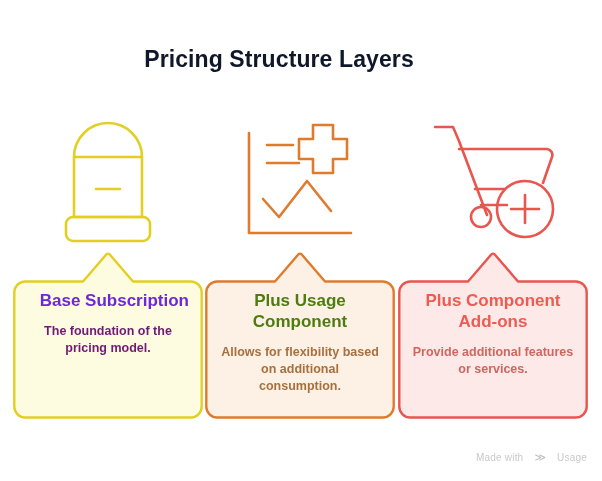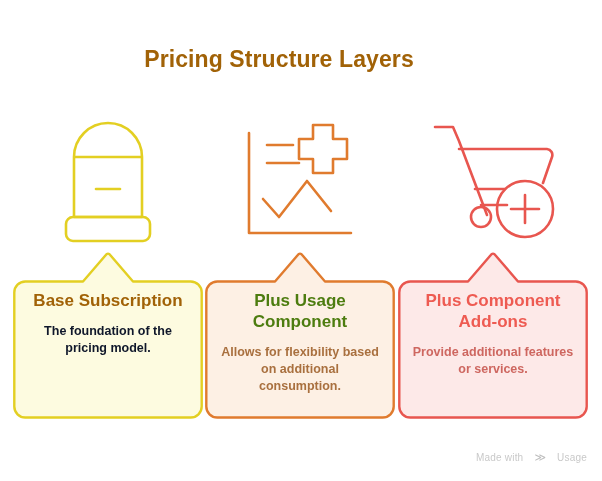--- a/index.html
+++ b/index.html
@@ -21,21 +21,21 @@
     background: #ffffff;
   }
   #page-title {
     position: absolute;
     top: 46px;
     left: 0;
     width: 558px;
     text-align: center;
     font-size: 23px;
     font-weight: bold;
-    color: #a16207;
+    color: #0f172a;
     letter-spacing: 0.1px;
   }
 
   .column {
     position: absolute;
     top: 112px;
     width: 190px;
   }
   .col-1 { left: 13px; }
   .col-2 { left: 205px; }
@@ -73,22 +73,22 @@
     font-weight: bold;
     line-height: 21px;
     margin-bottom: 12px;
   }
   .card-desc {
     font-size: 12.5px;
     line-height: 17px;
     font-weight: bold;
   }
 
-  .c1 .card-heading { color: #a16207; }
-  .c1 .card-desc { color: #0f172a; }
+  .c1 .card-heading { color: #6d28d9; text-align: right; }
+  .c1 .card-desc { color: #701a75; }
   .c2 .card-heading { color: #4d7c0f; }
   .c2 .card-desc { color: #A9703F; }
   .c3 .card-heading { color: #EE5B52; }
   .c3 .card-desc { color: #CE6760; }
 
   #watermark {
     position: absolute;
     left: 476px;
     top: 451px;
     font-size: 10px;

